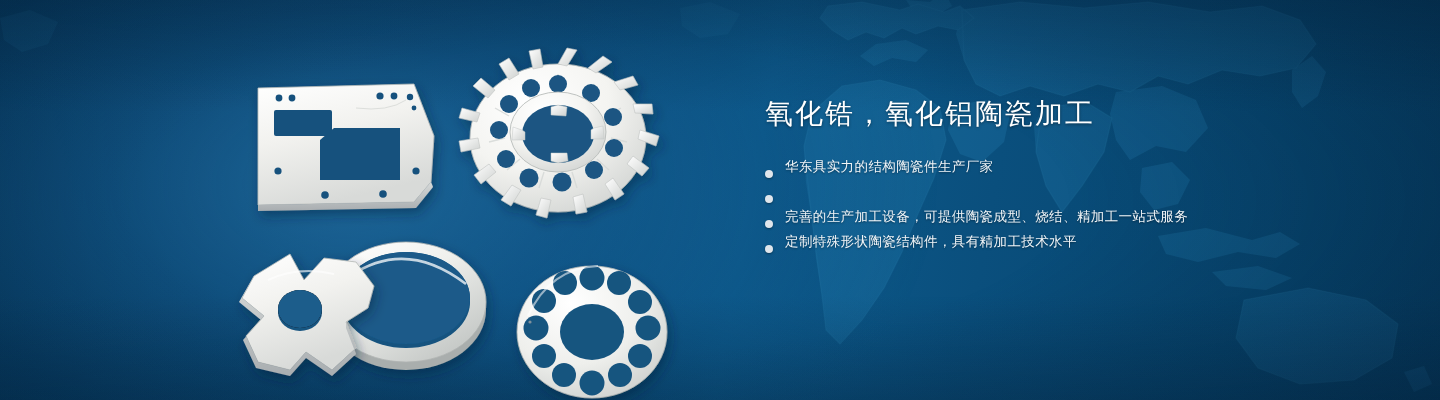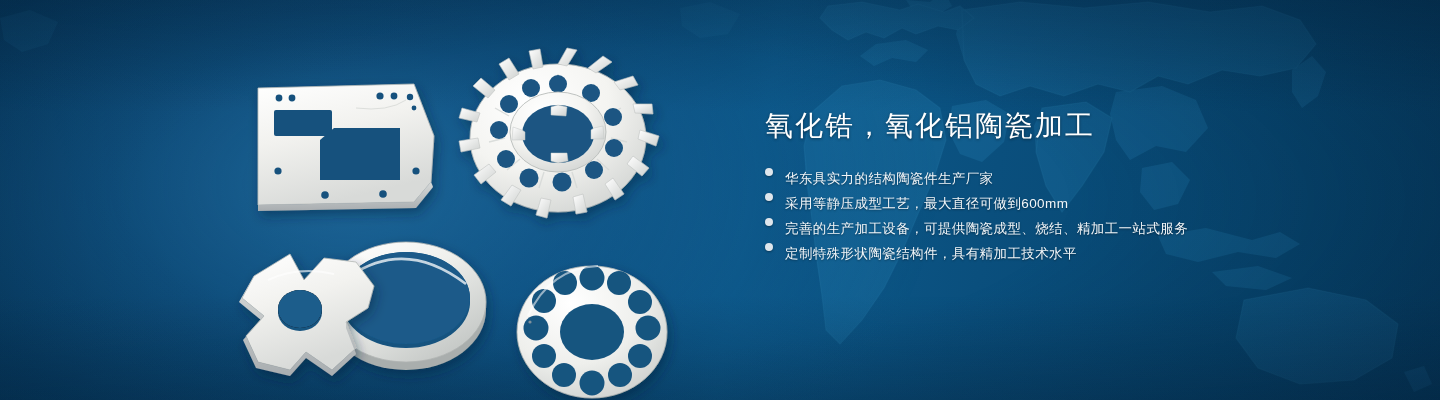--- a/index.html
+++ b/index.html
@@ -66,39 +66,39 @@
   .products {
     position:absolute;
     left:228px; top:40px;
     width:500px; height:340px;
   }
   .products svg { display:block; width:100%; height:100%; overflow:visible; }
 
   
   .text-col {
     position:absolute;
-    left:765px; top:108px;
+    left:765px; top:96px;
     width:620px;
   }
   .headline {
     font-size:28px;
     line-height:1.3;
     letter-spacing:2px;
     color:#ffffff;
     font-weight:400;
     text-shadow:0 1px 3px rgba(0,0,0,.45);
     white-space:nowrap;
   }
   .feature-list {
     list-style:none;
     margin-top:24px;
   }
   .feature-item {
     display:flex;
-    align-items:flex-start;
+    align-items:flex-end;
     height:22px;
     margin-bottom:3px;
   }
   .bullet {
     width:8px; height:8px;
     border-radius:50%;
     background:#dfe6ec;
     flex:0 0 auto;
     margin-right:12px;
     box-shadow:0 1px 2px rgba(0,0,0,.35);
@@ -346,21 +346,20 @@
   <div class="text-col">
     <h1 class="headline">氧化锆，氧化铝陶瓷加工</h1>
 
     <ul class="feature-list">
       <li class="feature-item">
         <span class="bullet"></span>
         <span class="feature-text">华东具实力的结构陶瓷件生产厂家</span>
       </li>
       <li class="feature-item">
         <span class="bullet"></span>
-        <span class="feature-text">采用等静压成型工艺，最大直径可做到600mm</span>
       </li>
       <li class="feature-item">
         <span class="bullet"></span>
         <span class="feature-text">完善的生产加工设备，可提供陶瓷成型、烧结、精加工一站式服务</span>
       </li>
       <li class="feature-item">
         <span class="bullet"></span>
         <span class="feature-text">定制特殊形状陶瓷结构件，具有精加工技术水平</span>
       </li>
     </ul>

